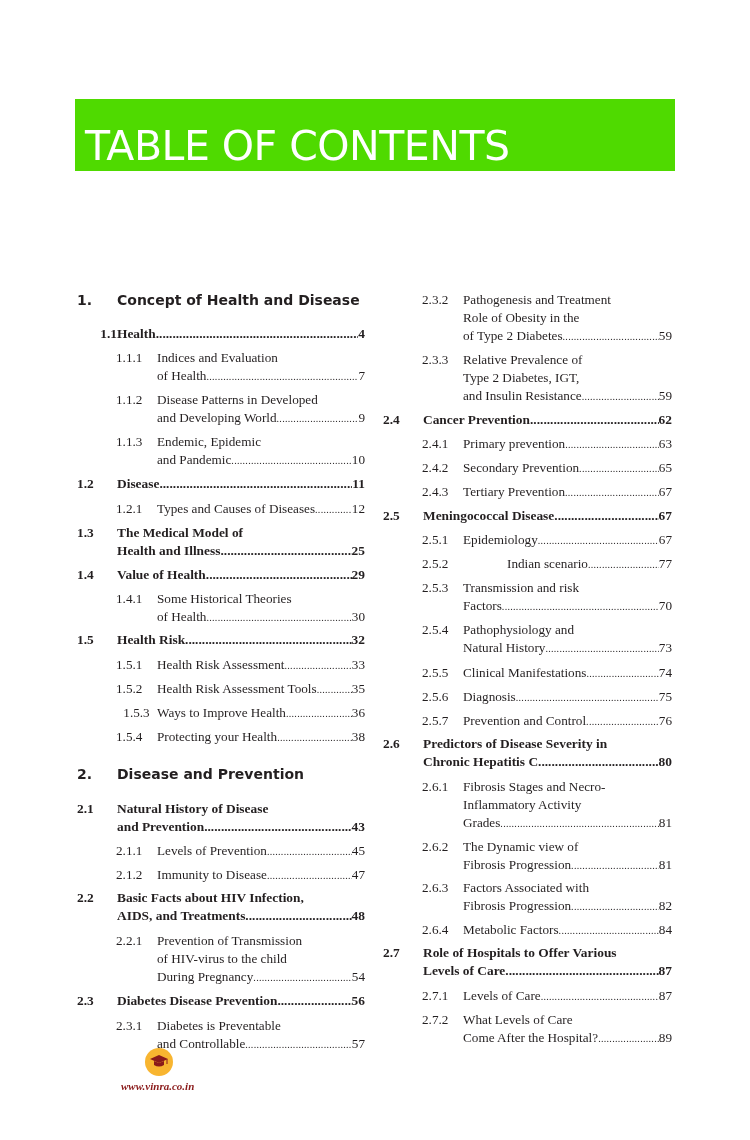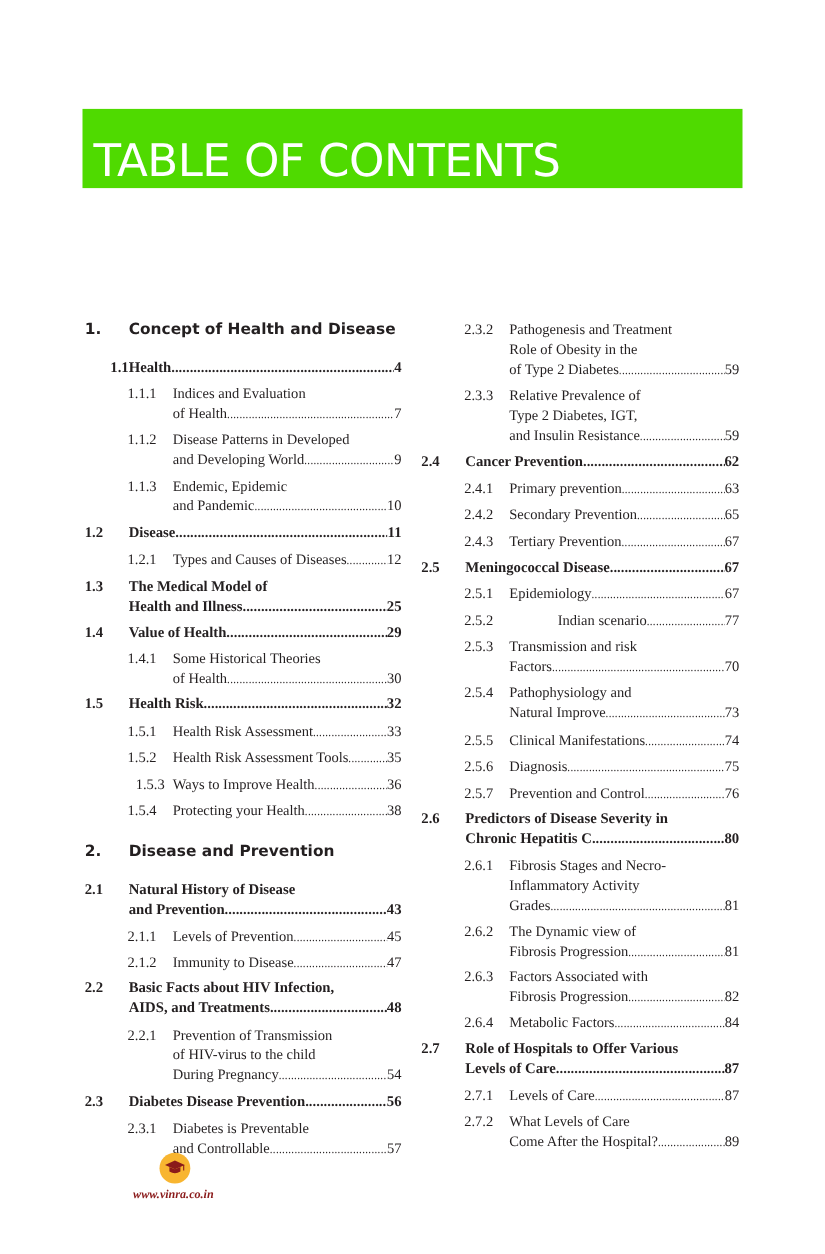--- a/index.html
+++ b/index.html
@@ -428,21 +428,21 @@
         </div>
       </div>
     </div>
     <div class="sub" style="top: 621px;">
       <span class="num">2.5.4</span>
       <div class="body">
         <div class="line">
           <span class="t">Pathophysiology and</span>
         </div>
         <div class="line">
-          <span class="t">Natural Improve</span>
+          <span class="t">Natural History</span>
           <span class="dots"></span>
           <span class="pg">73</span>
         </div>
       </div>
     </div>
     <div class="sub" style="top: 664px;">
       <span class="num">2.5.5</span>
       <div class="body">
         <div class="line">
           <span class="t">Clinical Manifestations</span>

